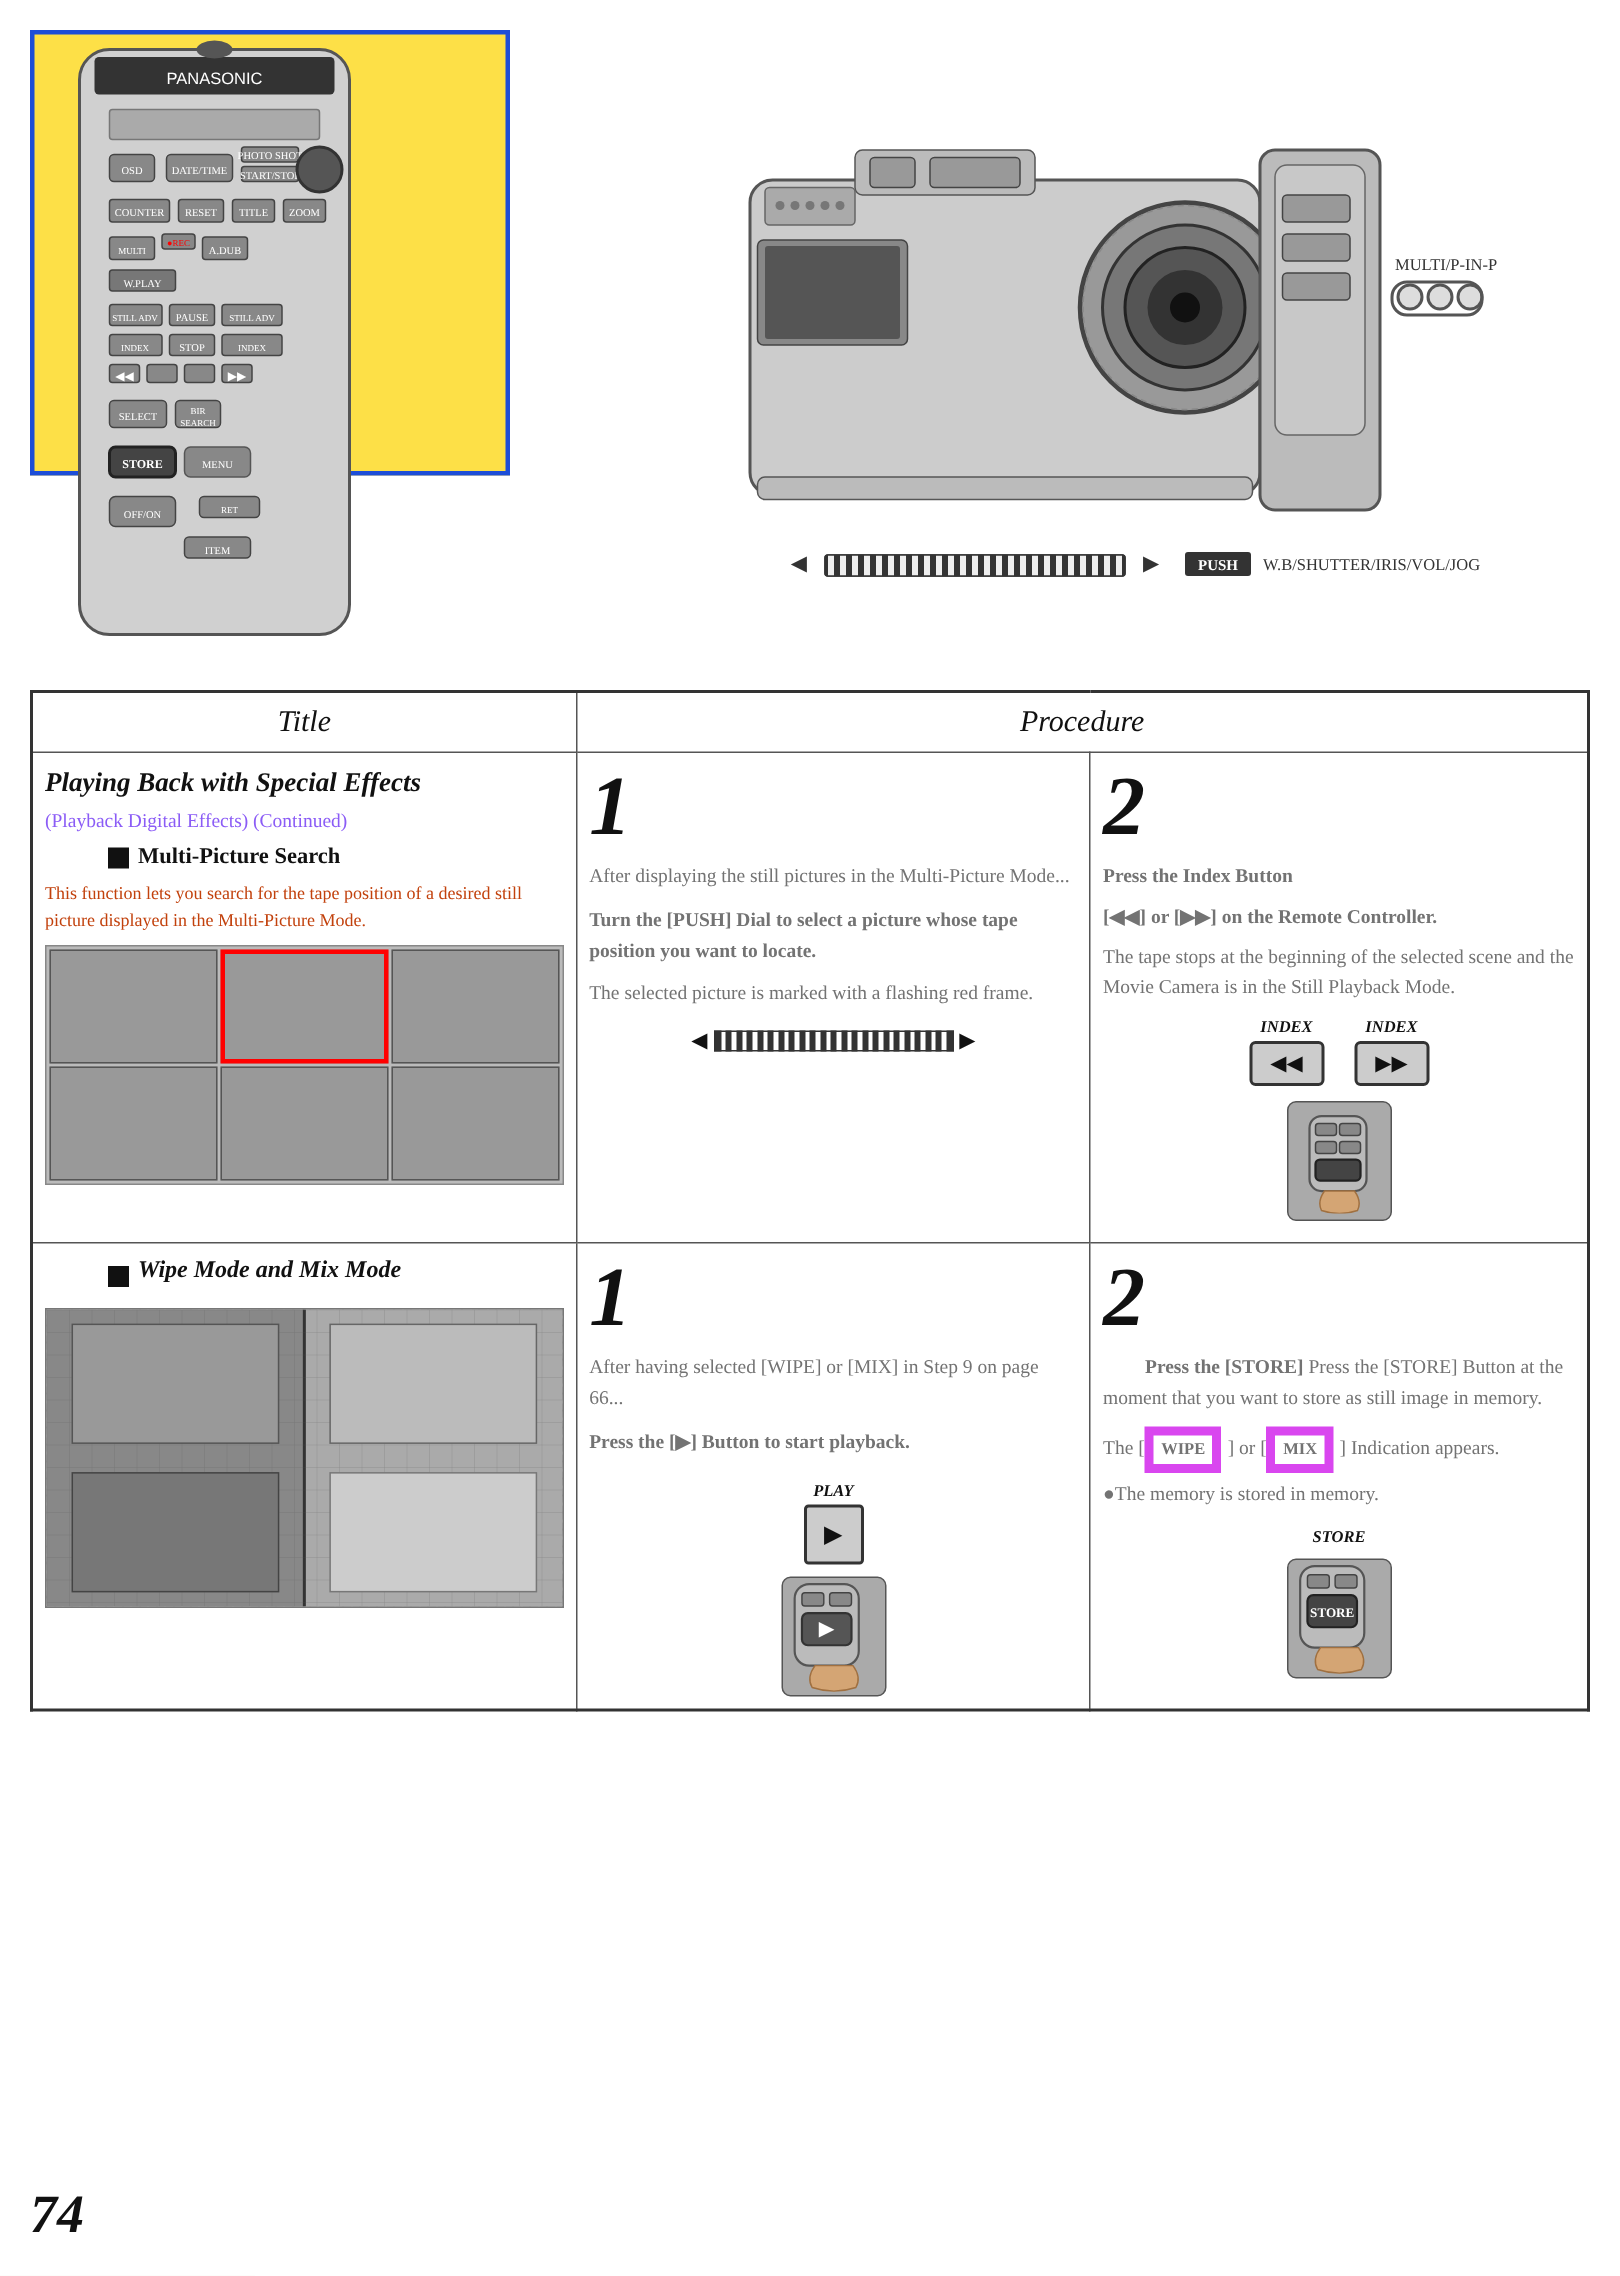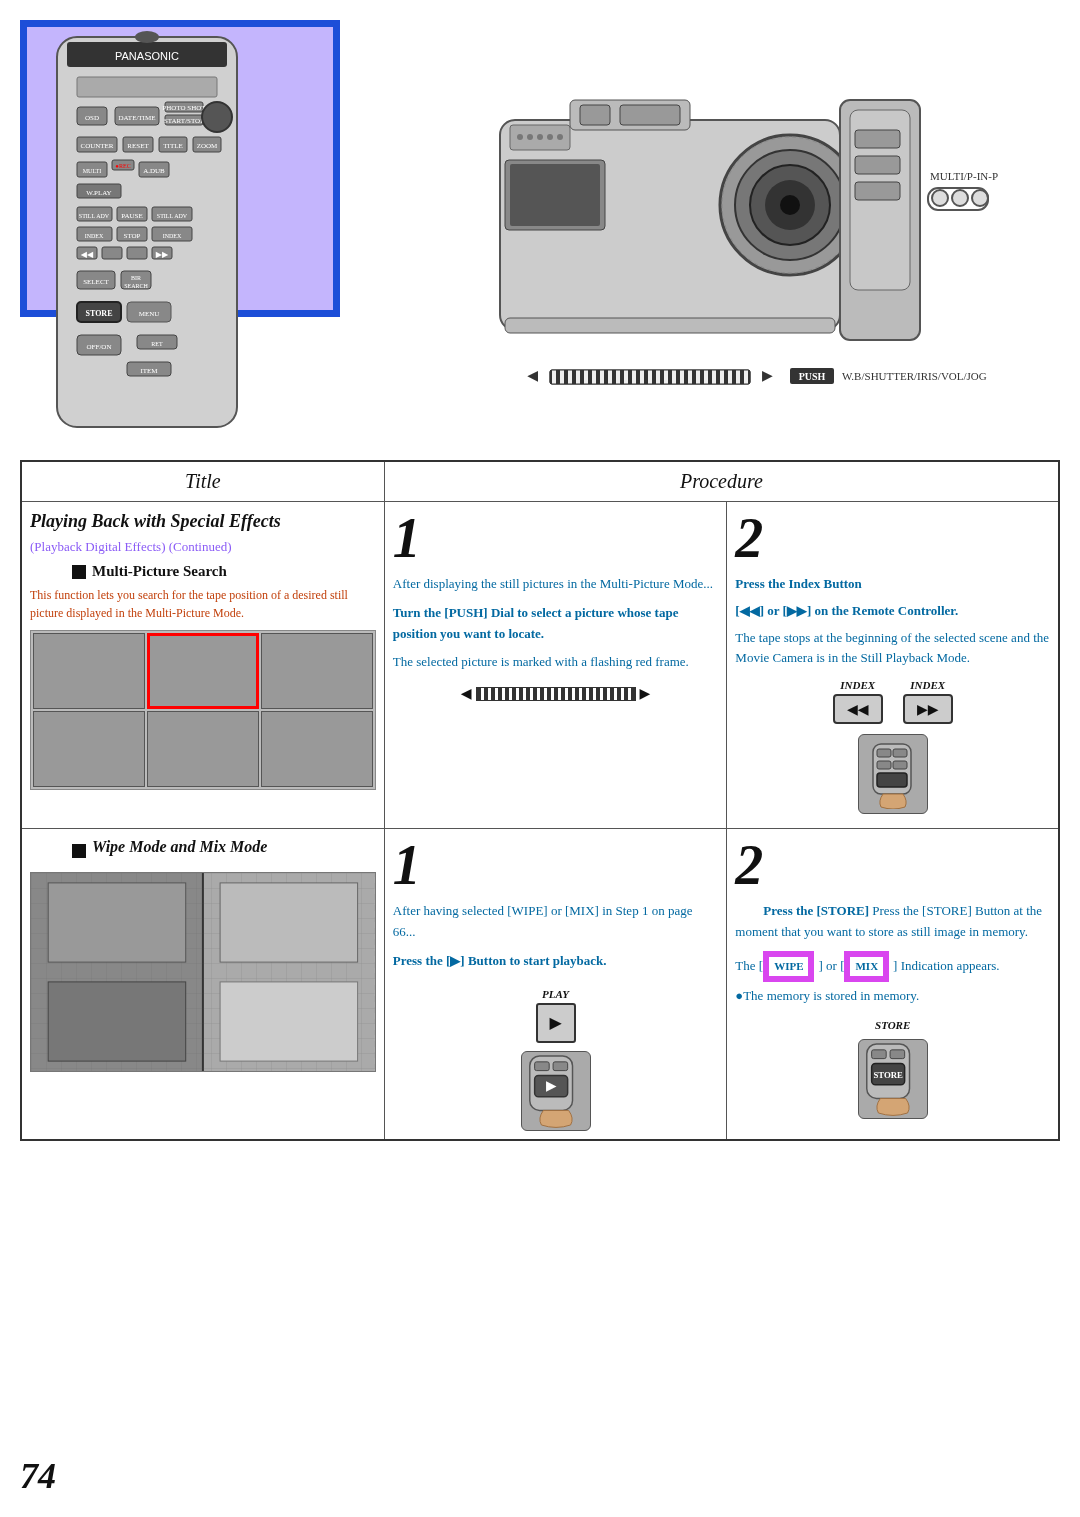--- a/index.html
+++ b/index.html
@@ -26,22 +26,22 @@
       width: 100%;
       height: 430px;
       margin-bottom: 10px;
       position: relative;
     }
 
     .remote-controller-area {
       width: 320px;
       height: 297px;
       position: relative;
-      border: 7px solid #1d4ed8;
-      background: #c4b5fd;
+      border: 3px solid #1d4ed8;
+      background: #fde047;
       margin-right: 20px;
     }
 
     .camera-area {
       flex: 1;
       position: relative;
       display: flex;
       flex-direction: column;
       align-items: center;
       justify-content: center;
@@ -135,21 +135,21 @@
     }
 
     .step-number-serif {
       font-family: 'Times New Roman', Times, serif;
       font-style: italic;
     }
 
     .step-text {
       font-size: 13px;
       line-height: 1.6;
-      color: #0369a1;
+      color: #737373;
     }
 
     .step-text strong {
       font-weight: bold;
       margin-left: 28px;
     }
 
     .tape-dial-indicator {
       display: flex;
       align-items: center;
@@ -591,21 +591,21 @@
               <rect x="5%" y="5%" width="40%" height="40%" fill="#999" stroke="#555" stroke-width="1"></rect>
               <rect x="5%" y="55%" width="40%" height="40%" fill="#777" stroke="#444" stroke-width="1"></rect>
               <rect x="55%" y="5%" width="40%" height="40%" fill="#bbb" stroke="#666" stroke-width="1"></rect>
               <rect x="55%" y="55%" width="40%" height="40%" fill="#ccc" stroke="#777" stroke-width="1"></rect>
             </svg>
           </div>
         </td>
 
         <td class="col-step1">
           <div class="step-number step-number-serif">1</div>
-          <div class="step-text" style="margin-bottom:8px;">After having selected [WIPE] or [MIX] in Step 1 on page 66...</div>
+          <div class="step-text" style="margin-bottom:8px;">After having selected [WIPE] or [MIX] in Step 9 on page 66...</div>
           <div class="step-text" style="font-weight:bold; margin-bottom:16px;">
             <span>Press the [▶] Button to start playback.</span>
           </div>
 
           <div class="play-btn-illustration">
             <div class="bold-label">PLAY</div>
             <div class="play-btn-icon">▶</div>
           </div>
 
           <div class="play-hand-small">

